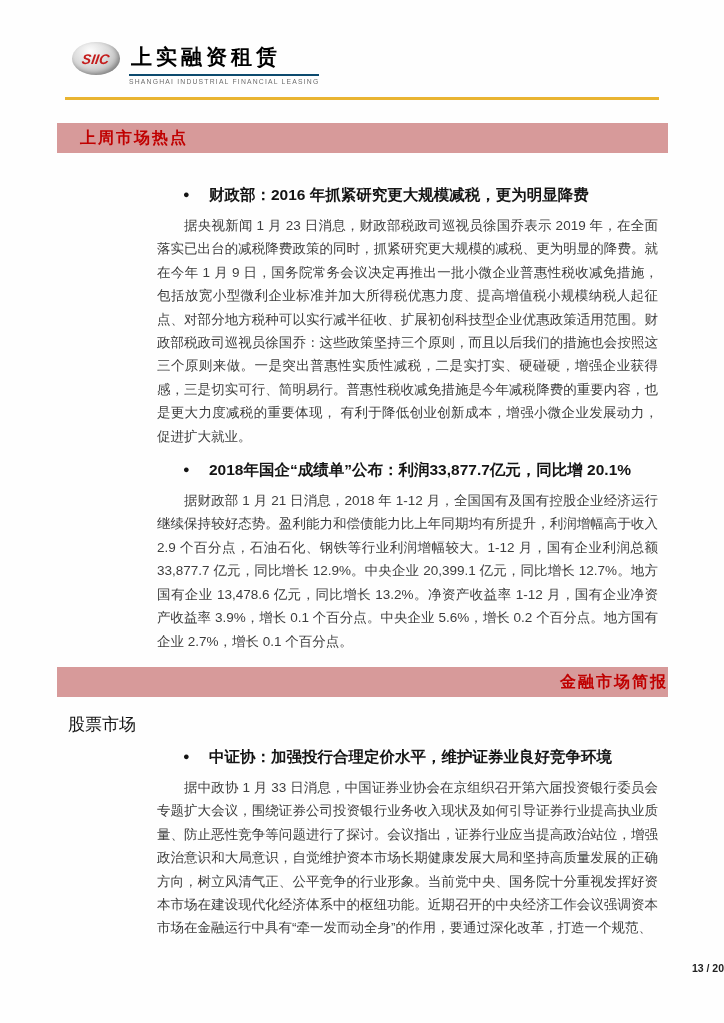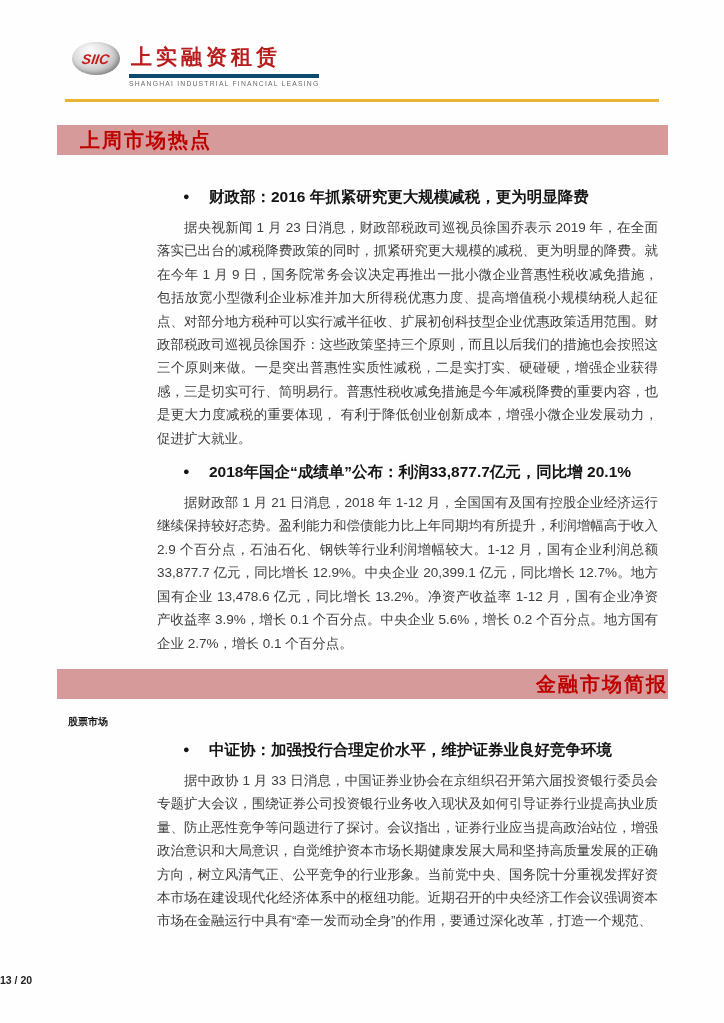--- a/index.html
+++ b/index.html
@@ -22,40 +22,40 @@
     display:flex; align-items:center; justify-content:center;
     flex:0 0 auto;
   }
   .logo-sphere span {
     color:var(--logo-red,#c41c1c);
     font-style:italic; font-weight:bold; font-size:14px;
     transform:skewX(-8deg);
   }
   .logo-text { display:flex; flex-direction:column; }
   .logo-cn {
-    font-size:21px; color:#b91c1c; font-weight:600;
+    font-size:21px; color:#000000; font-weight:600;
     letter-spacing:4px; padding:1px 4px 3px 2px;
-    border-bottom:4px solid #0c4a6e; white-space:nowrap;
+    border-bottom:2px solid #0c4a6e; white-space:nowrap;
   }
   .logo-en {
     font-size:6.8px; color:#6b6b6b; letter-spacing:1.2px;
     margin-top:2px; white-space:nowrap;
   }
   .header-rule {
     margin:12px 0 0 65px; width:594px; height:3px;
     background:var(--rule-yellow,#e9b431);
   }
 
   
   .banner {
     margin-left:57px; width:588px; height:30px;
     padding-left:23px; line-height:30px;
     background:var(--banner-bg,#d79a9a);
     color:var(--banner-text,#c00000);
-    font-weight:bold; font-size:20px; letter-spacing:2px;
+    font-weight:bold; font-size:16px; letter-spacing:2px;
   }
   .banner-1 { margin-top:23px; }
   .banner-2 { margin-top:14px;text-align:right; }
 
   
   .item-title {
     display:flex; margin-left:183px; width:475px;
     font-weight:bold; font-size:15.5px; line-height:25px; color:#141414;
   }
   .item-title .bullet { flex:0 0 26px; font-size:11px; line-height:25px; color:#141414; }
@@ -64,27 +64,27 @@
   .title-3 { margin-top:8px; }
 
   .body-para {
     margin:7px 16px 0 157px; width:501px;
     font-size:13.5px; line-height:23.4px; color:#3d3d3d;
     text-align:justify; text-indent:27px;
   }
 
   .subhead {
     margin:16px 0 0 68px;
-    font-weight:bold; font-size:10px; color:#141414;
+    font-weight:normal; font-size:17px; color:#141414;
   }
 
   
   .page-number {
-    position:absolute; left:0; bottom:37px; width:100%;
-    text-align:left; font-size:10.5px; font-weight:bold; color:#222;
+    position:absolute; left:0; bottom:49px; width:100%;
+    text-align:right; font-size:10.5px; font-weight:bold; color:#222;
   }
 </style>
 </head>
 <body>
 
 <div class="page">
 
   <div class="header">
     <div class="logo-row">
       <div class="logo-sphere">

